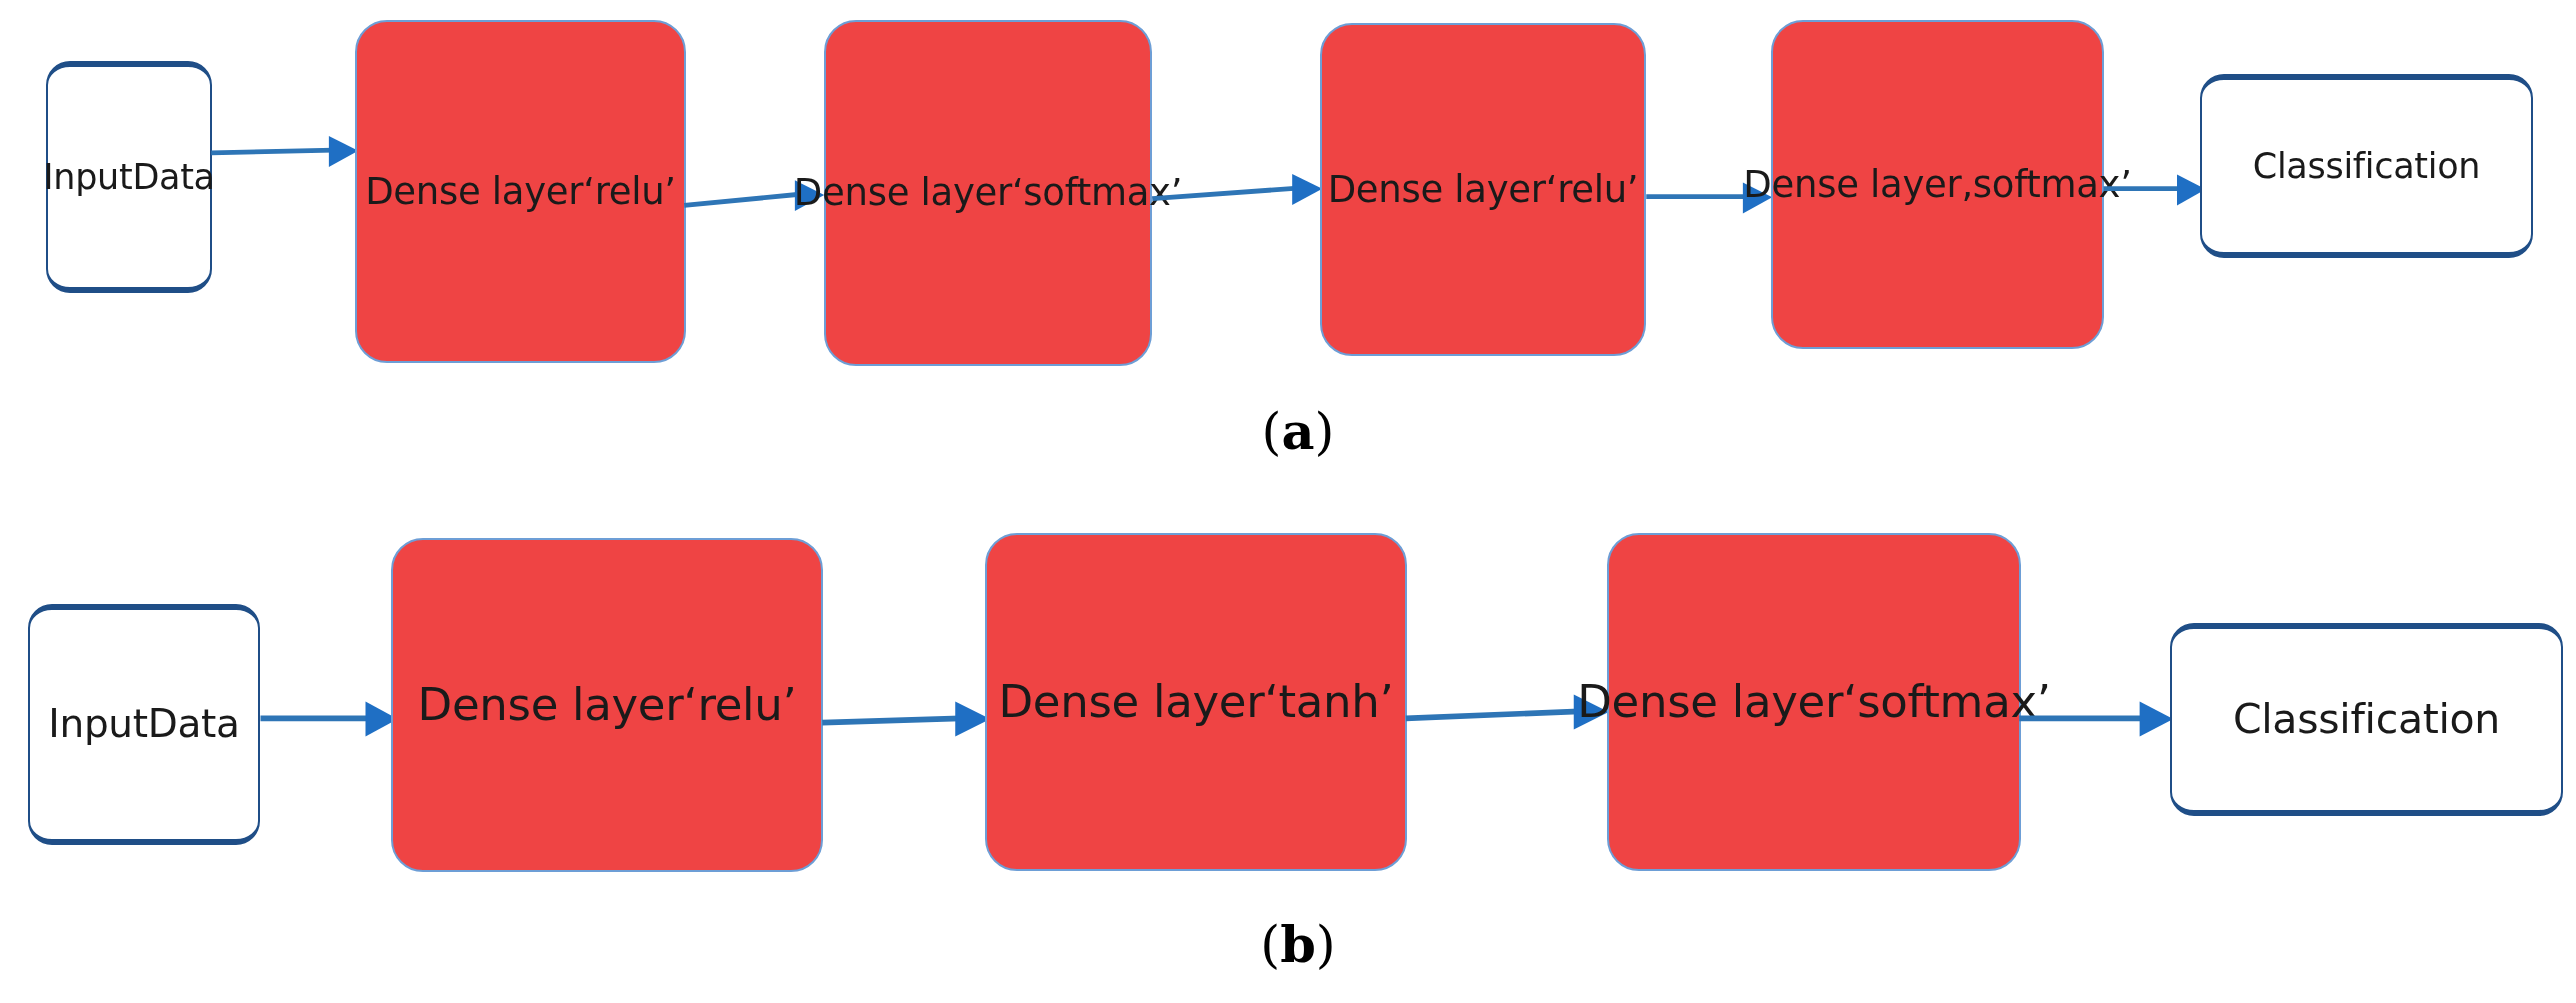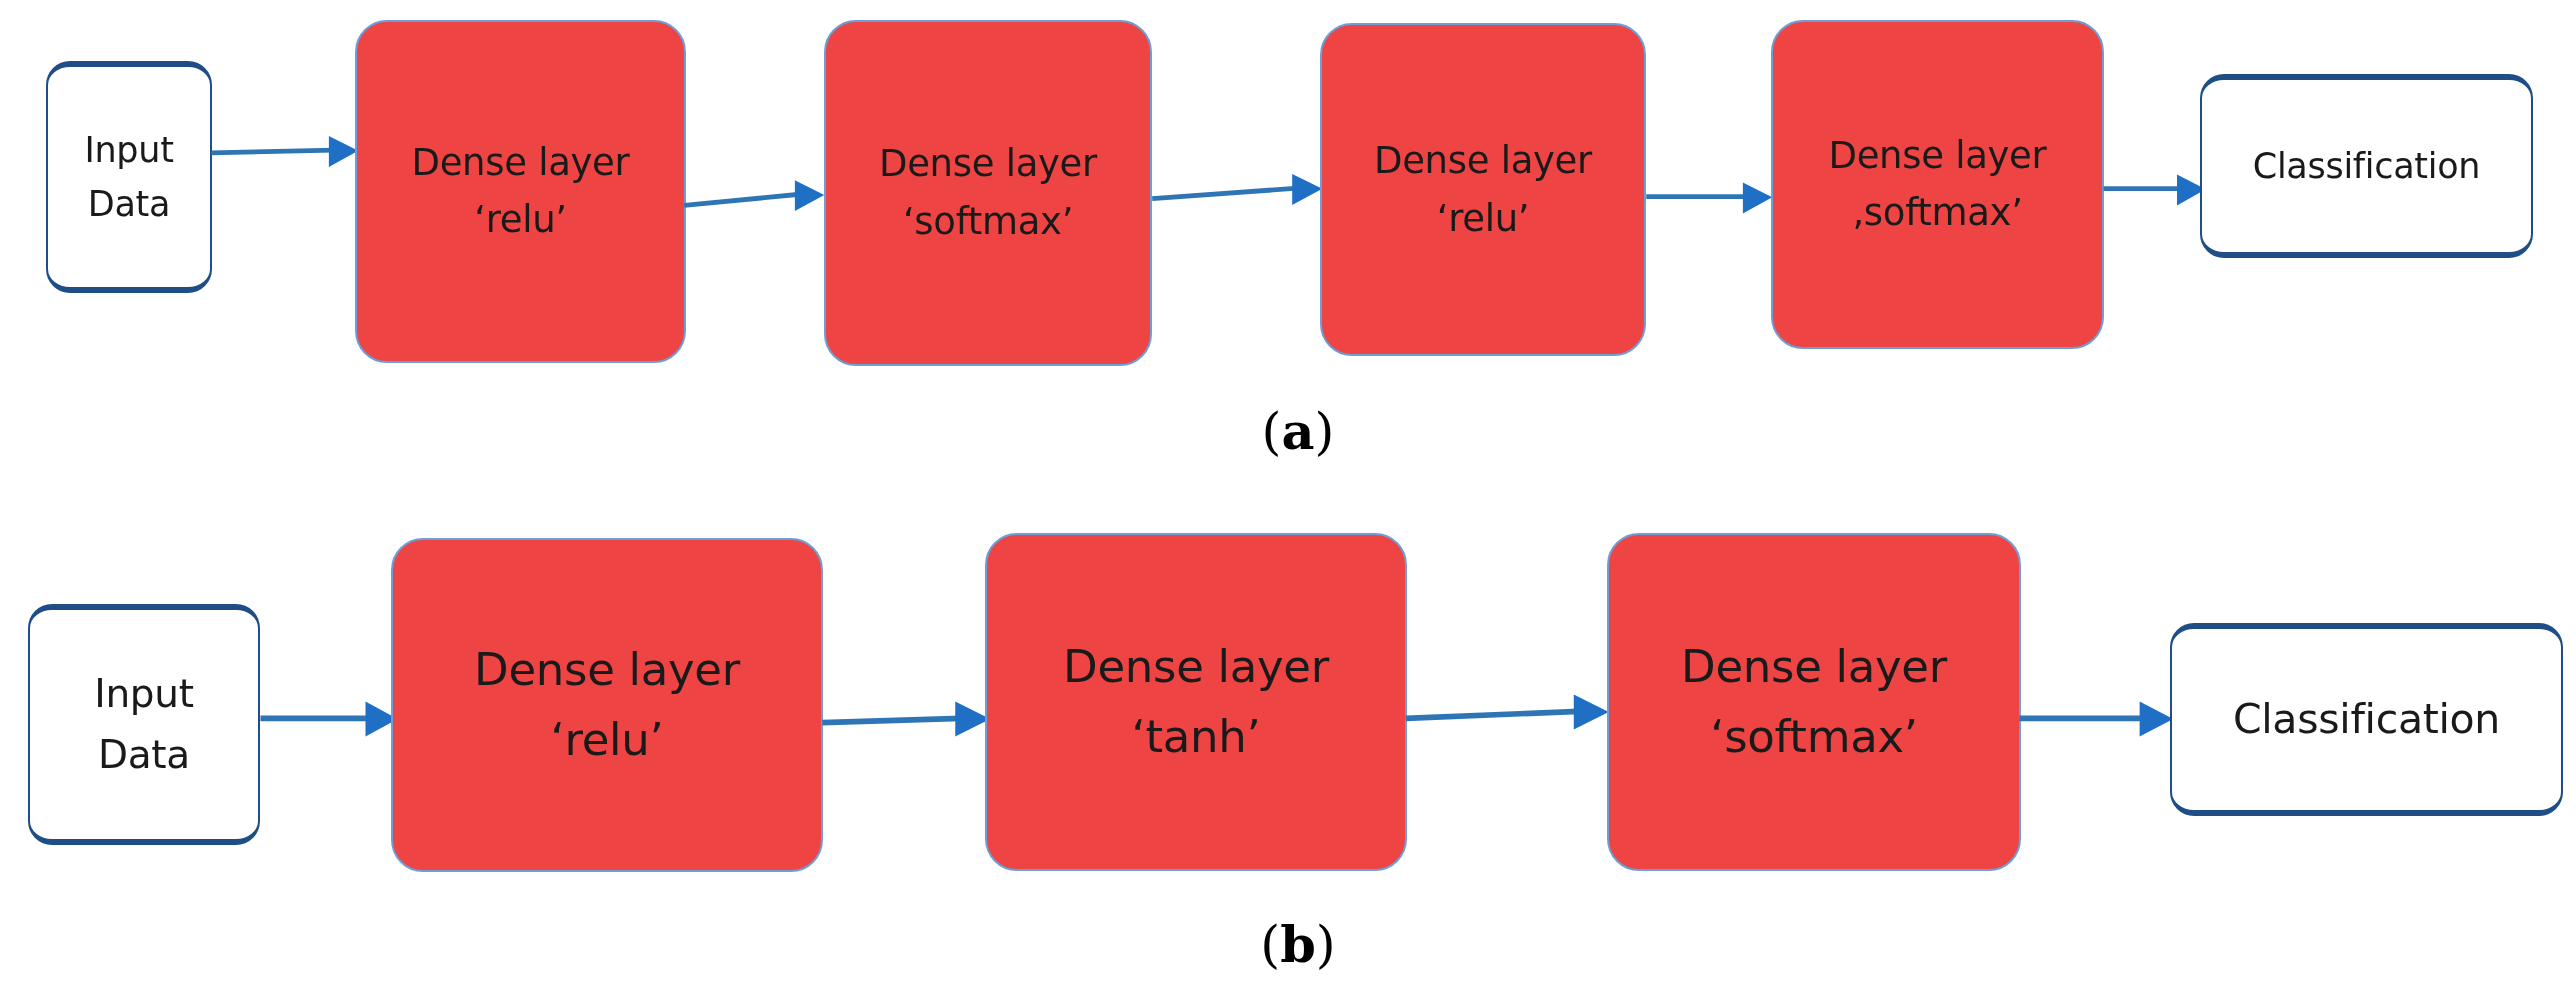--- a/index.html
+++ b/index.html
@@ -21,21 +21,21 @@
     top: 0;
     width: 2576px;
     height: 1004px;
   }
 
   
   .node {
     position: absolute;
     box-sizing: border-box;
     display: flex;
-    flex-direction: column;
+    flex-direction: row;
     align-items: center;
     justify-content: center;
     text-align: left;
     color: #1a1a1a;
     line-height: 1.55;
     letter-spacing: -0.3px;
   }
 
   
   .node.dense {

